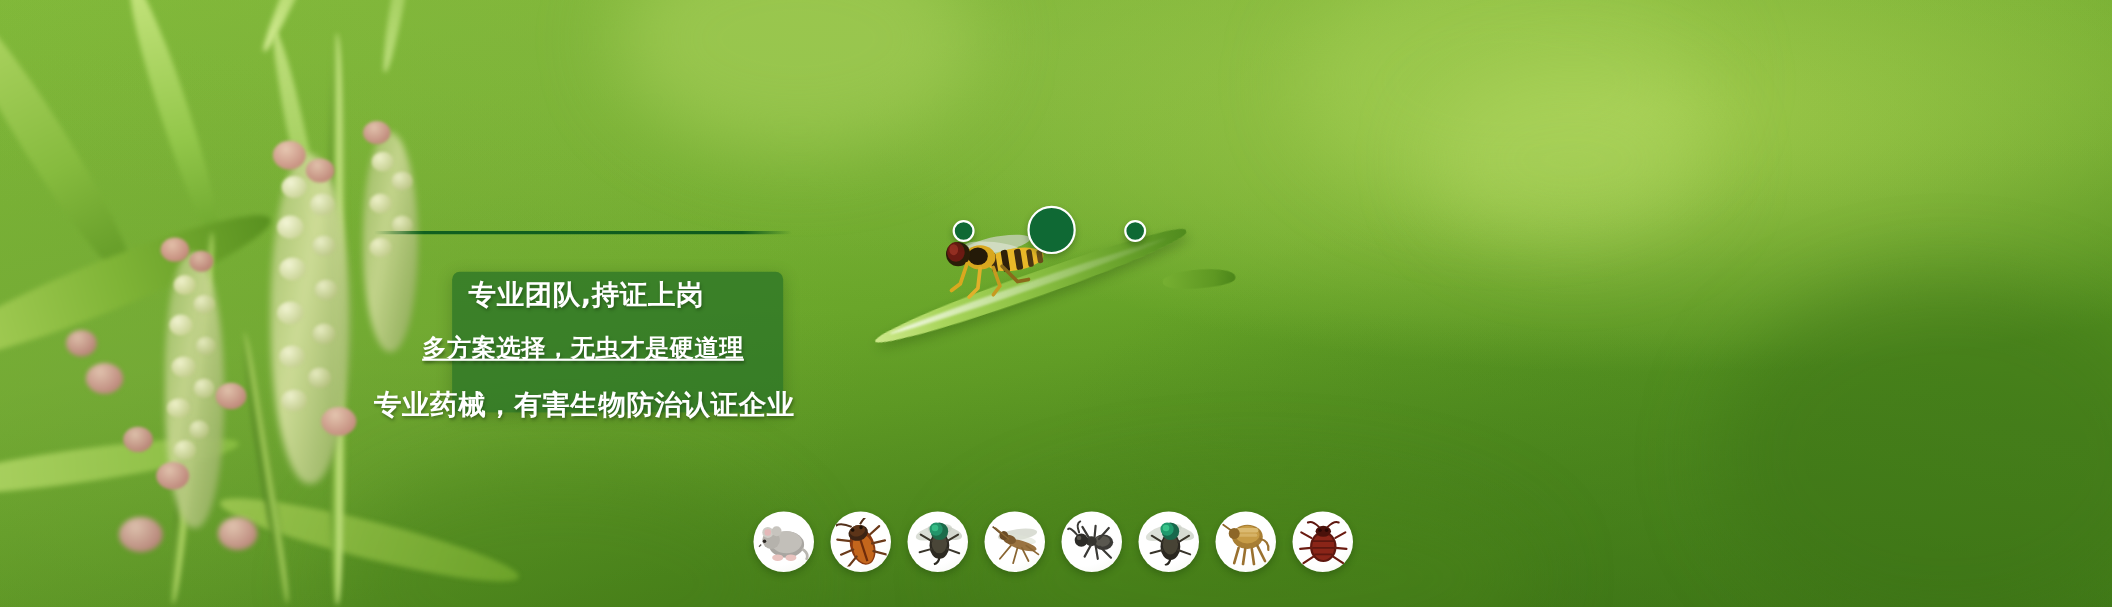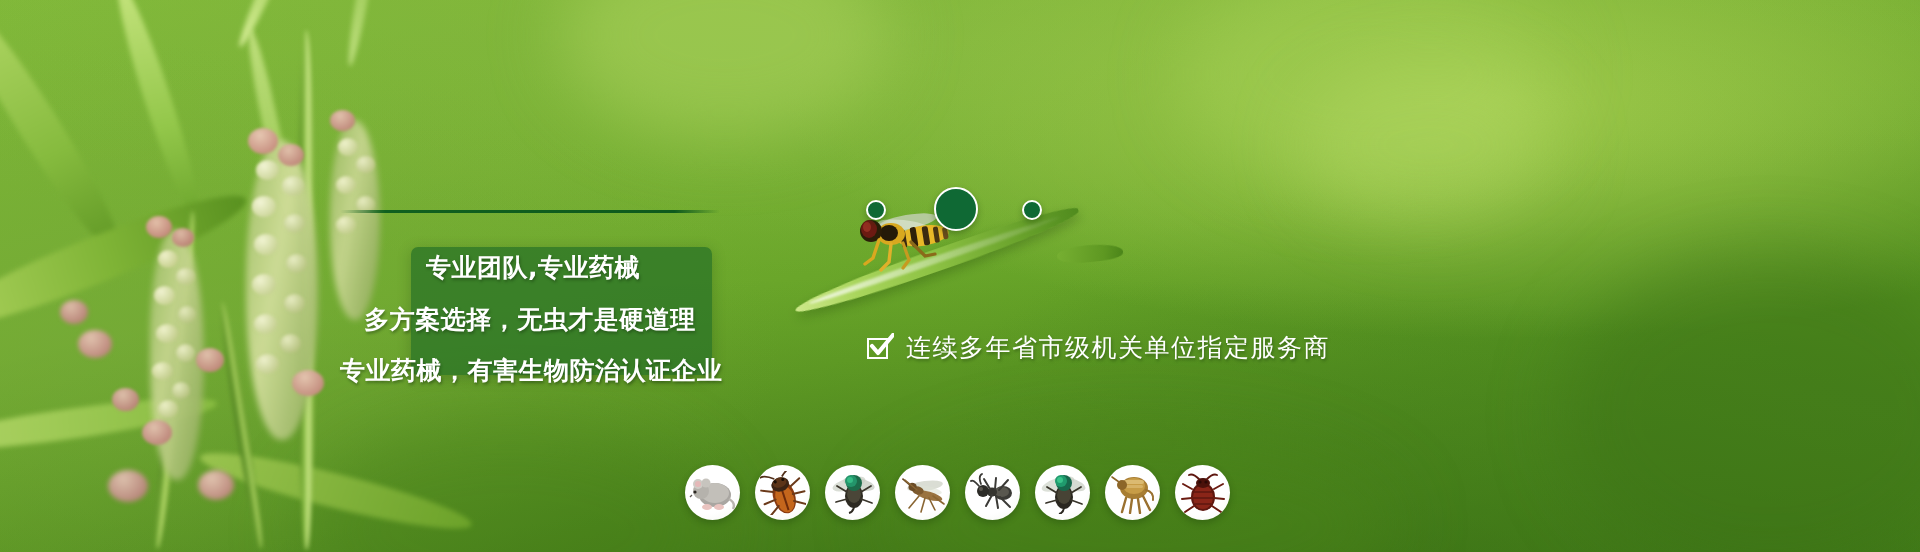--- a/index.html
+++ b/index.html
@@ -126,21 +126,21 @@
     position:absolute; left:340px; top:255px; width:380px;
     text-align:center;
     color:#ffffff;
   }
   .pl {
     font-weight:bold;
     white-space:nowrap;
     text-shadow:1px 2px 3px rgba(18,45,10,.45);
   }
   .pl1 { font-size:25px; line-height:1; margin:0 0 0 6px; letter-spacing:.5px; }
-  .pl2 { font-size:25px; line-height:1; margin:27px 0 0 0;  letter-spacing:.5px; }
+  .pl2 { font-size:22px; line-height:1; margin:27px 0 0 0;  letter-spacing:.5px;text-decoration:underline; }
   .pl3 { font-size:25px; line-height:1; margin:26px 0 0 0;  letter-spacing:.5px; }
 
   
   .bullets { position:absolute; left:866px; top:334px; }
   .bullet {
     display:flex; align-items:center;
     margin-bottom:22px;
     white-space:nowrap;
   }
   .chk { width:27px; height:27px; margin-right:13px; flex:0 0 auto; position:relative; }
@@ -328,35 +328,26 @@
 
   <div class="divider"></div>
   <div class="dots">
     <span class="dot s1"></span>
     <span class="dot big"></span>
     <span class="dot s2"></span>
   </div>
 
   <div class="panel"></div>
   <div class="panel-lines">
-    <div class="pl pl1">专业团队,专业药械</div>
+    <div class="pl pl1">专业团队,持证上岗</div>
     <div class="pl pl2">多方案选择，无虫才是硬道理</div>
     <div class="pl pl3">专业药械，有害生物防治认证企业</div>
   </div>
 
   <div class="bullets">
-    <div class="bullet">
-      <span class="chk">
-        <span class="box"></span>
-        <svg class="tick" viewBox="0 0 26 26">
-          <path d="M4 13 L10 20 L25 2" stroke="#ffffff" stroke-width="4.2" fill="none" stroke-linecap="round" stroke-linejoin="round"></path>
-        </svg>
-      </span>
-      <span class="bullet-text">连续多年省市级机关单位指定服务商</span>
-    </div>
   </div>
 
   <div class="pests">
 
     <span class="pest">
       <svg width="48" height="40" viewBox="0 0 48 40">
         <ellipse cx="26" cy="22" rx="16" ry="12" fill="#a9a6a1"></ellipse>
         <ellipse cx="26" cy="20" rx="14" ry="10" fill="#c2bfb9"></ellipse>
         <circle cx="12" cy="18" r="8" fill="#b5b2ac"></circle>
         <circle cx="9" cy="11" r="5" fill="#cfccc6"></circle>

